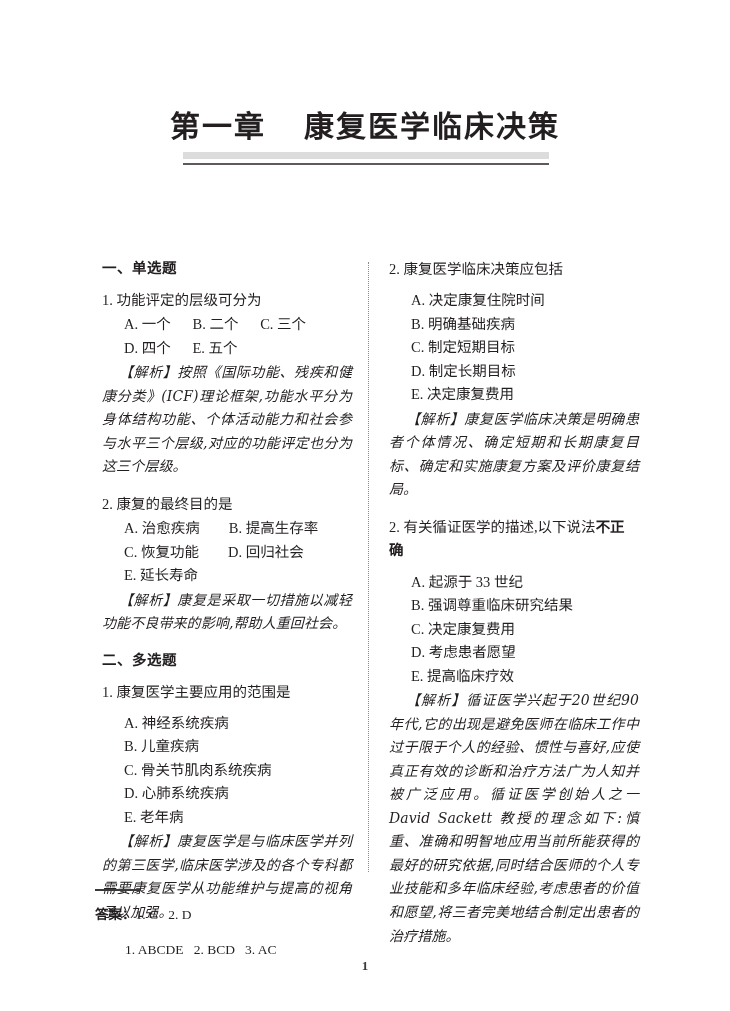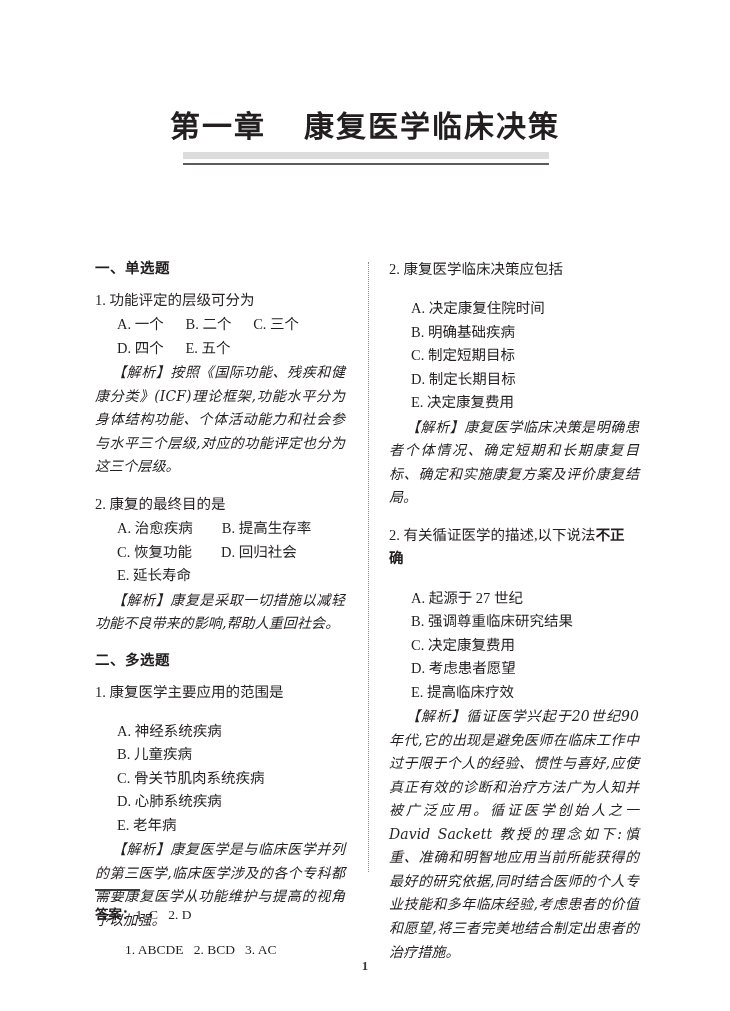--- a/index.html
+++ b/index.html
@@ -67,21 +67,21 @@
     left: 0;
     top: 258px;
     width: 730px;
     height: 615px;
   }
   .col {
     position: absolute;
     top: 0;
     width: 250px;
   }
-  .col-left  { left: 95px; }
+  .col-left  { left: 102px; }
   .col-right { left: 389px; }
 
   .col-divider {
     position: absolute;
     left: 368px;
     top: 4px;
     width: 0;
     height: 610px;
     border-left: 1px dotted #8a8a8a;
   }
@@ -100,21 +100,21 @@
     margin: 0 0 1px 0;
     text-indent: 0;
   }
   .q-stem .cont {
     display: block;
     padding-left: 20px;
   }
   .bold-inline { font-weight: bold; }
 
   .opts {
-    margin: 16px 0 1px 0;
+    margin: 8px 0 1px 0;
     padding: 0 0 0 22px;
     list-style: none;
     font-size: 14.5px;
     line-height: 1.62;
   }
   .opts li { white-space: pre; }
 
   .opt-row {
     display: block;
     white-space: pre;
@@ -240,21 +240,21 @@
           <li>C. 制定短期目标</li>
           <li>D. 制定长期目标</li>
           <li>E. 决定康复费用</li>
         </ul>
         <div class="explain">【解析】康复医学临床决策是明确患者个体情况、确定短期和长期康复目标、确定和实施康复方案及评价康复结局。</div>
       </div>
 
       <div class="block">
         <div class="q-stem"><span>2. 有关循证医学的描述,以下说法</span><span class="bold-inline">不正确</span></div>
         <ul class="opts">
-          <li>A. 起源于 27 世纪</li>
+          <li>A. 起源于 33 世纪</li>
           <li>B. 强调尊重临床研究结果</li>
           <li>C. 决定康复费用</li>
           <li>D. 考虑患者愿望</li>
           <li>E. 提高临床疗效</li>
         </ul>
         <div class="explain">【解析】循证医学兴起于20世纪90年代,它的出现是避免医师在临床工作中过于限于个人的经验、惯性与喜好,应使真正有效的诊断和治疗方法广为人知并被广泛应用。循证医学创始人之一 David Sackett 教授的理念如下:慎重、准确和明智地应用当前所能获得的最好的研究依据,同时结合医师的个人专业技能和多年临床经验,考虑患者的价值和愿望,将三者完美地结合制定出患者的治疗措施。</div>
       </div>
 
     </div>
   </div>

